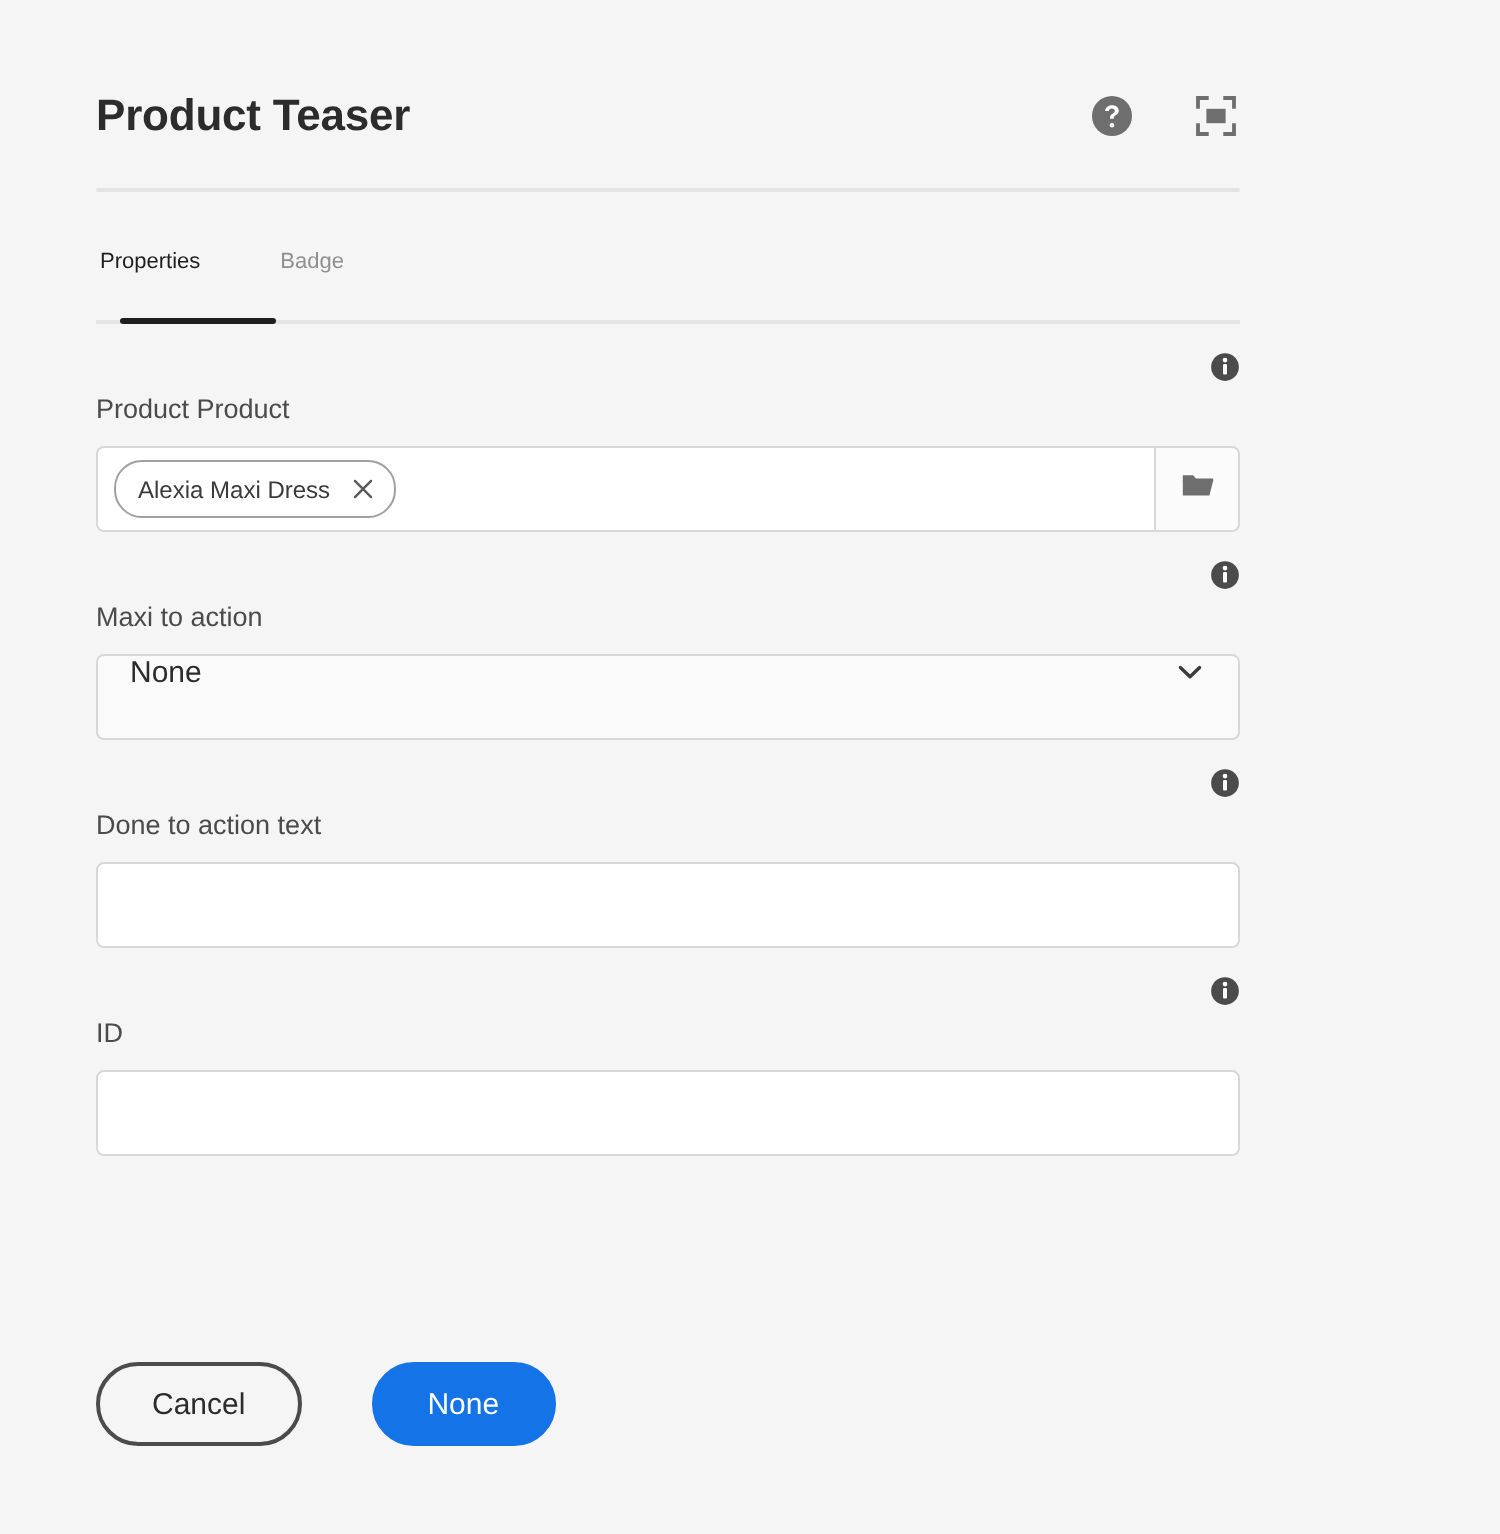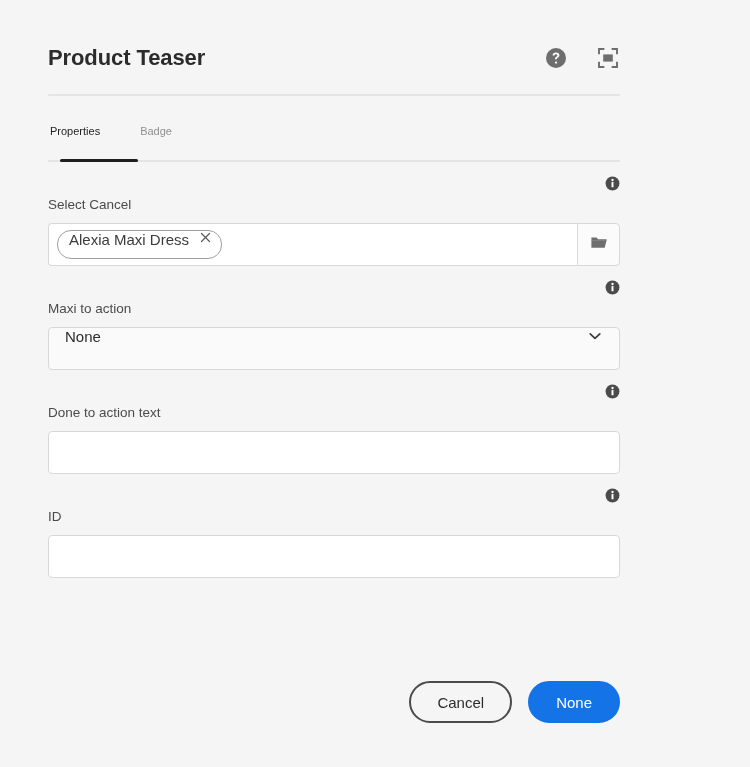--- a/index.html
+++ b/index.html
@@ -147,28 +147,28 @@
     border: 1px solid #d8d8d8;
     border-right: none;
     border-radius: 4px 0 0 4px;
     display: flex;
     align-items: center;
     padding: 0 8px;
     box-sizing: border-box;
   }
   .tag {
     display: inline-flex;
-    align-items: flex-start;
+    align-items: center;
     gap: 10px;
     height: 27px;
     padding: 0 9px 0 11px;
     border: 1px solid #a0a0a0;
     border-radius: 14px;
     background: #ffffff;
-    font-size: 15px;
+    font-size: 12px;
     color: #3b3b3b;
     white-space: nowrap;
   }
   .tag-remove {
     background: none;
     border: none;
     padding: 0;
     width: 13px;
     height: 13px;
     display: flex;
@@ -218,23 +218,22 @@
     font-size: 15px;
     font-family: inherit;
     color: #2c2c2c;
     outline: none;
   }
 
   
   .footer {
     padding: 0 48px 44px 48px;
     display: flex;
-    justify-content: flex-end;
-    align-items: center;
-    gap: 16px;
+    align-items: center;
+    gap: 35px;
   }
   .btn {
     height: 42px;
     border-radius: 21px;
     font-size: 15px;
     font-family: inherit;
     cursor: pointer;
     padding: 0 26px;
     line-height: 1;
   }
@@ -300,21 +299,21 @@
     <div class="field">
       <div class="info-row">
         <span class="info-icon">
           <svg width="15" height="15" viewBox="0 0 16 16" aria-hidden="true">
             <circle cx="8" cy="8" r="7.4" fill="#4b4b4b"></circle>
             <circle cx="8" cy="4.3" r="1.25" fill="#ffffff"></circle>
             <rect x="6.95" y="6.4" width="2.1" height="5.6" rx="0.6" fill="#ffffff"></rect>
           </svg>
         </span>
       </div>
-      <label class="field-label">Select Cancel</label>
+      <label class="field-label">Product Product</label>
       <div class="picker">
         <div class="picker-field">
           <span class="tag">
             <span>Alexia Maxi Dress</span>
             <button class="tag-remove">
               <svg width="11" height="11" viewBox="0 0 12 12" aria-hidden="true">
                 <g stroke="#5a5a5a" stroke-width="1.3" stroke-linecap="round">
                   <path d="M1.6 1.6 L10.4 10.4"></path>
                   <path d="M10.4 1.6 L1.6 10.4"></path>
                 </g>

